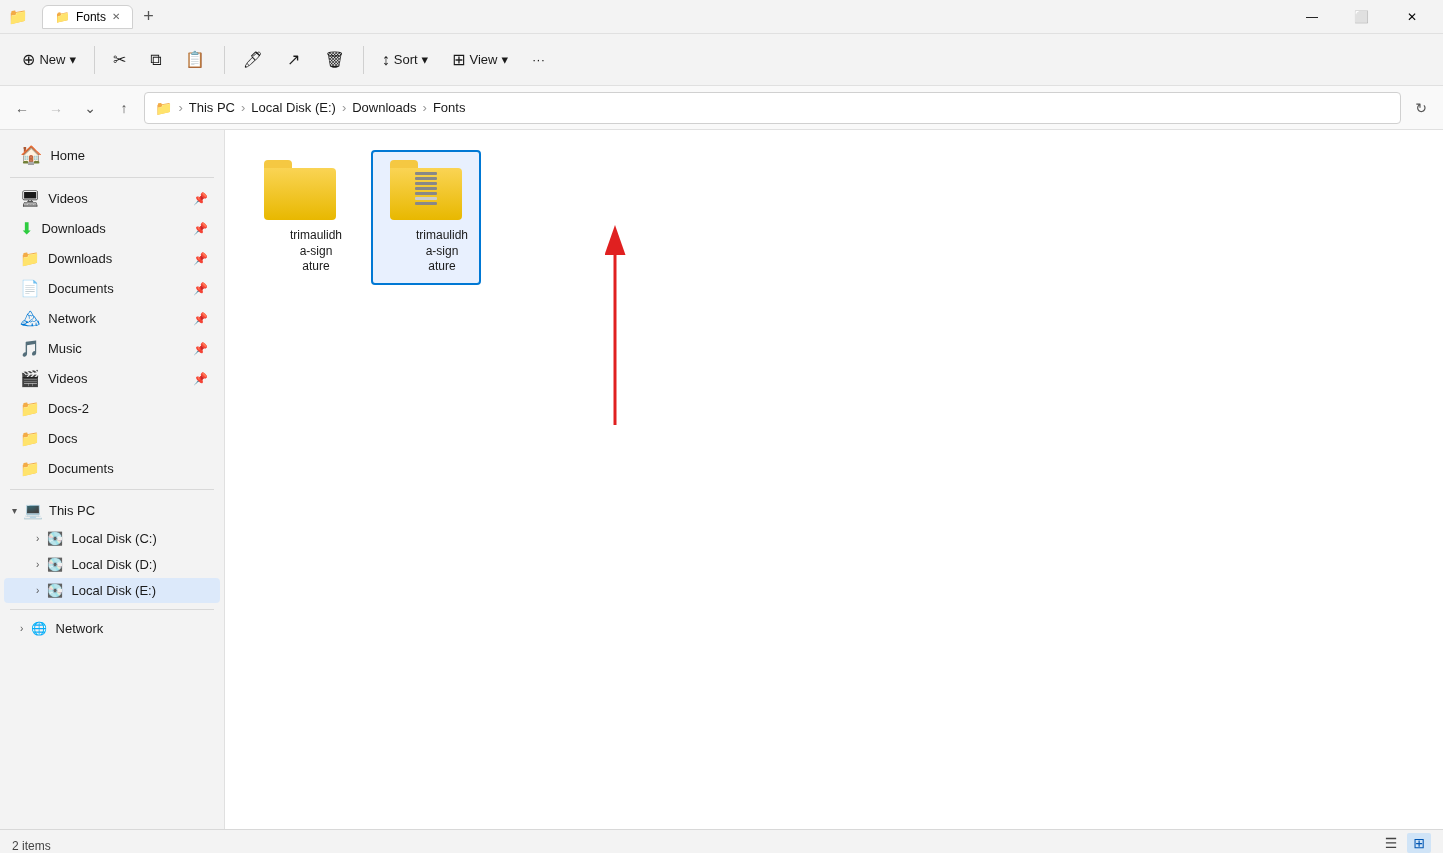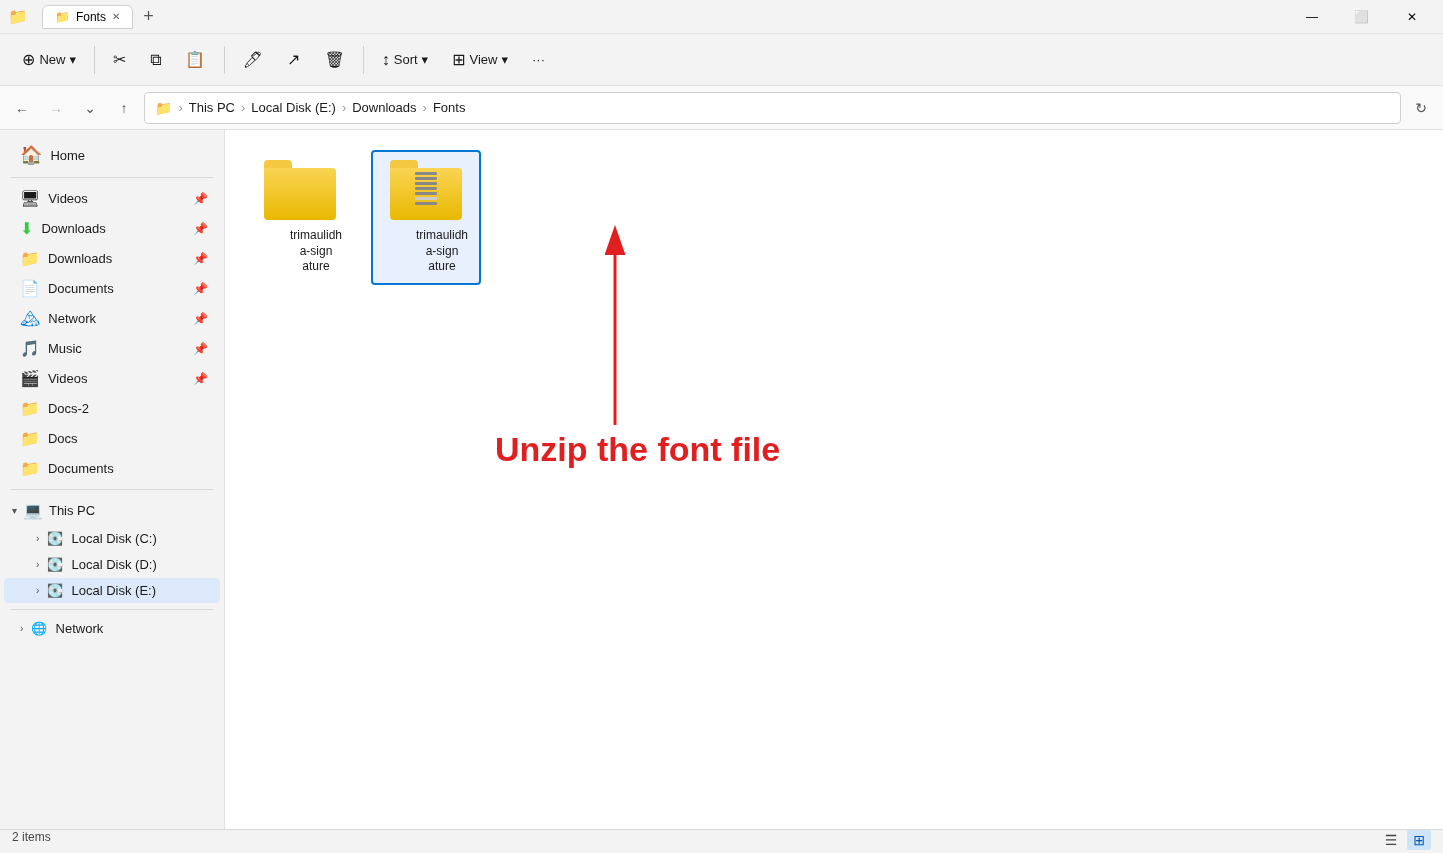--- a/index.html
+++ b/index.html
@@ -194,21 +194,21 @@
       border-radius: 0 4px 4px 4px;
       position: absolute; bottom: 0;
     }
     .file-label { font-size: 12px; text-align: center; color: #1a1a1a; line-height: 1.3; word-break: break-word; margin-left: 32px; }
 
     
     .status-bar {
       height: 24px;
       background: #f3f3f3;
       border-top: 1px solid #d8d8d8;
-      display: flex; align-items: flex-start;
+      display: flex; align-items: flex-end;
       padding: 0 12px;
       justify-content: space-between;
       font-size: 12px; color: #444;
     }
     .status-right { display: flex; gap: 4px; align-items: center; }
     .view-btn {
       width: 24px; height: 20px;
       border: none; background: transparent;
       cursor: pointer; display: flex; align-items: center; justify-content: center;
       border-radius: 2px; font-size: 14px; color: #444;
@@ -425,21 +425,20 @@
 
     <div style="position:absolute;top:100px;left:370px;pointer-events:none;">
       <svg width="80" height="200" style="overflow:visible;">
         <defs>
           <marker id="arrowhead" markerWidth="10" markerHeight="7" refX="5" refY="3.5" orient="auto">
             <polygon points="0 0, 10 3.5, 0 7" fill="#e02020"></polygon>
           </marker>
         </defs>
         <line x1="20" y1="195" x2="20" y2="10" stroke="#e02020" stroke-width="3" marker-end="url(#arrowhead)"></line>
       </svg>
-      <div style="position:absolute;top:200px;left:-100px;font-size:34px;color:#e02020;font-family:'Comic Sans MS',cursive,sans-serif;font-weight:bold;white-space:nowrap;">Unzip the font file</div>
     </div>
   </div>
 </div>
 
 <div class="status-bar">
   <span>2 items</span>
   <div class="status-right">
     <button class="view-btn">☰</button>
     <button class="view-btn active">⊞</button>
   </div>

